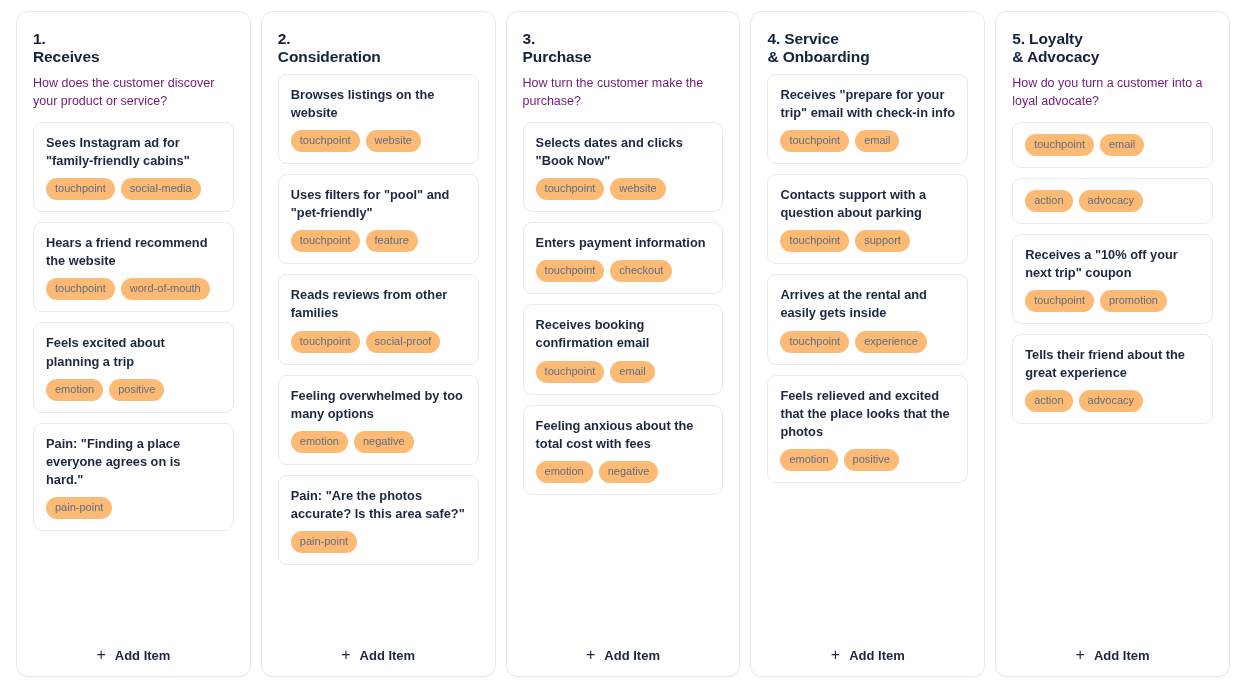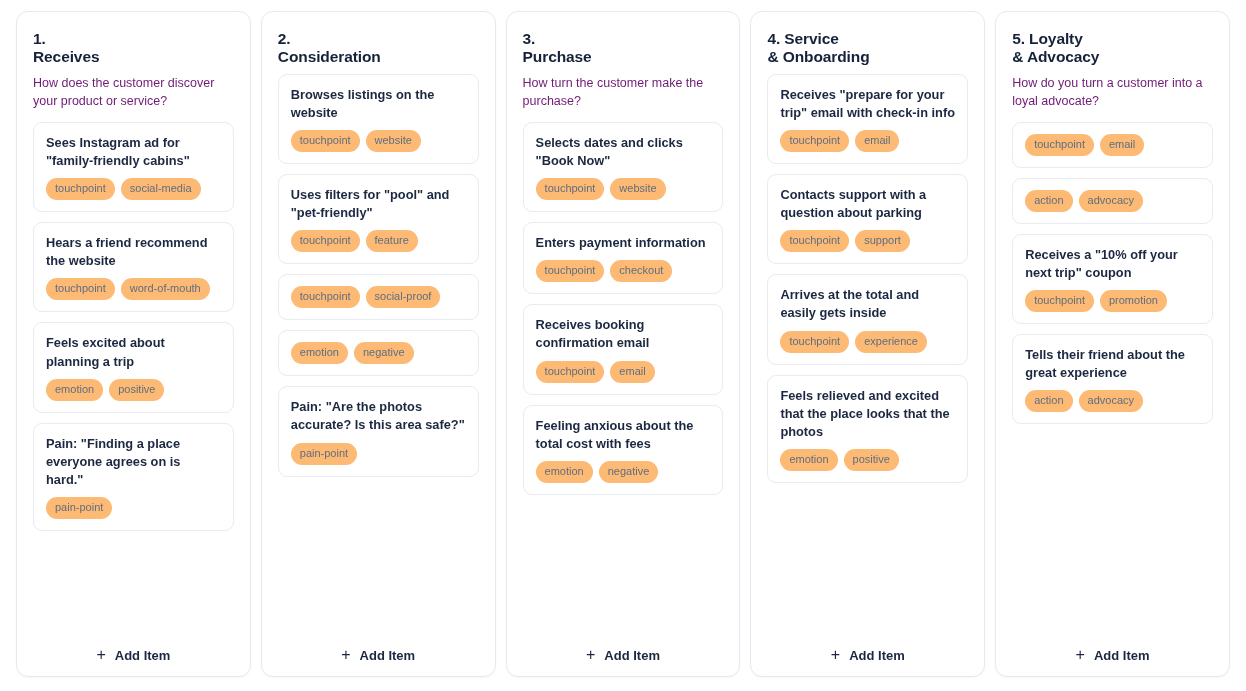--- a/index.html
+++ b/index.html
@@ -169,26 +169,28 @@
           </div>
         </div>
         <div class="card">
           <div class="card-text">Uses filters for "pool" and "pet-friendly"</div>
           <div class="tags">
             <span class="tag">touchpoint</span>
             <span class="tag">feature</span>
           </div>
         </div>
         <div class="card">
+          <div class="card-text">Reads reviews from other families</div>
           <div class="tags">
             <span class="tag">touchpoint</span>
             <span class="tag">social-proof</span>
           </div>
         </div>
         <div class="card">
+          <div class="card-text">Feeling overwhelmed by too many options</div>
           <div class="tags">
             <span class="tag">emotion</span>
             <span class="tag">negative</span>
           </div>
         </div>
         <div class="card">
           <div class="card-text">Pain: "Are the photos accurate? Is this area safe?"</div>
           <div class="tags">
             <span class="tag">pain-point</span>
           </div>
@@ -248,21 +250,21 @@
           </div>
         </div>
         <div class="card">
           <div class="card-text">Contacts support with a question about parking</div>
           <div class="tags">
             <span class="tag">touchpoint</span>
             <span class="tag">support</span>
           </div>
         </div>
         <div class="card">
-          <div class="card-text">Arrives at the total and easily gets inside</div>
+          <div class="card-text">Arrives at the rental and easily gets inside</div>
           <div class="tags">
             <span class="tag">touchpoint</span>
             <span class="tag">experience</span>
           </div>
         </div>
         <div class="card">
           <div class="card-text">Feels relieved and excited that the place looks that the photos</div>
           <div class="tags">
             <span class="tag">emotion</span>
             <span class="tag">positive</span>

